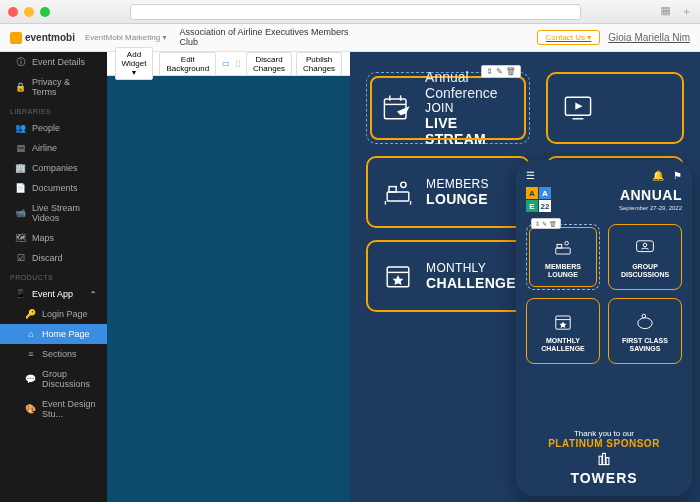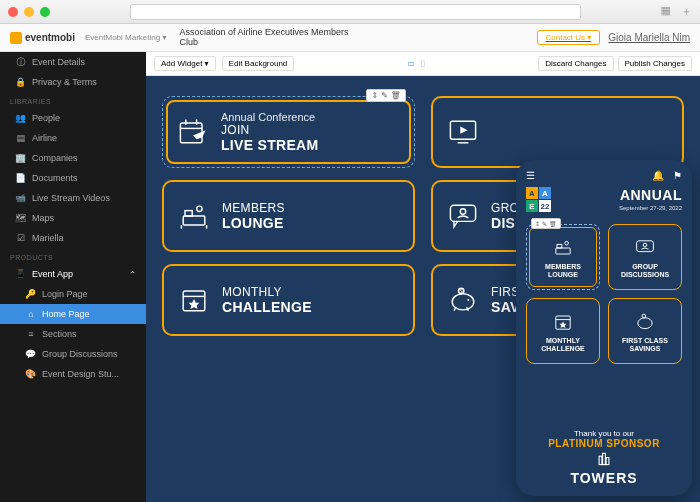--- a/index.html
+++ b/index.html
@@ -30,30 +30,30 @@
 .sidebar { width: 146px; background: #1a1a1a; color: #aaa; font-size: 9px; overflow: hidden; }
 .sidebar .section-label { padding: 6px 10px 3px; font-size: 7px; letter-spacing: 0.5px; color: #666; text-transform: uppercase; }
 .sidebar-item { padding: 5px 10px 5px 16px; display: flex; align-items: center; gap: 6px; cursor: pointer; }
 .sidebar-item.sub { padding-left: 26px; }
 .sidebar-item .si-icon { width: 10px; height: 10px; display: inline-flex; align-items: center; justify-content: center; font-size: 9px; }
 .sidebar-item.active { background: #3a8de0; color: #fff; }
 .sidebar-item.expanded { color: #fff; }
 .chev { margin-left: auto; font-size: 8px; }
 
 
-.editor { flex: 1; background: #14b8a6; display: flex; flex-direction: column; }
+.editor { flex: 1; background: #0c4a6e; display: flex; flex-direction: row; }
 .editor-toolbar { height: 24px; background: #fff; border-bottom: 1px solid #e2e2e2; display: flex; align-items: center; padding: 0 8px; gap: 6px; font-size: 8px; color: #666; }
 .et-btn { border: 1px solid #ddd; background: #fff; padding: 2px 6px; border-radius: 2px; font-size: 8px; }
 .et-right { margin-left: auto; display: flex; gap: 4px; }
 .canvas { flex: 1; background: #1e3a5f; padding: 20px 16px; display: grid; grid-template-columns: 1fr 1fr; grid-template-rows: repeat(3, 72px); gap: 12px 16px; }
 .tile { border: 2px solid #f7a500; border-radius: 10px; display: flex; align-items: center; gap: 10px; padding: 8px 12px; color: #fff; position: relative; }
 .tile.selected { border: 1px dashed #6fa8dc; }
 .tile.selected::before { content: ""; position: absolute; inset: 3px; border: 2px solid #f7a500; border-radius: 8px; pointer-events: none; }
 .tile-icon { width: 36px; height: 36px; flex-shrink: 0; }
-.tile-text .pre { font-size: 11px; opacity: 0.9; }
+.tile-text .pre { font-size: 14px; opacity: 0.9; }
 .tile-text .main-line { font-size: 12px; font-weight: 400; letter-spacing: 0.3px; }
 .tile-text .bold-line { font-size: 14px; font-weight: 800; letter-spacing: 0.3px; }
 .sel-handle { position: absolute; top: -8px; right: 8px; background: #fff; color: #666; font-size: 8px; padding: 1px 4px; border-radius: 2px; display: flex; gap: 3px; border: 1px solid #ccc; }
 
 
 .phone { position: absolute; right: 8px; top: 160px; width: 176px; height: 336px; background: #1e3a5f; border-radius: 18px; box-shadow: 0 6px 20px rgba(0,0,0,0.35); overflow: hidden; color: #fff; padding: 10px; display: flex; flex-direction: column; }
 .phone-top { display: flex; justify-content: space-between; align-items: center; font-size: 10px; margin-bottom: 6px; }
 .phone-top .tl-icon { color: #fff; }
 .phone-header { display: flex; gap: 6px; align-items: flex-start; margin-bottom: 8px; }
 .logo-block { display: grid; grid-template-columns: 12px 12px; grid-template-rows: 12px 12px; gap: 1px; }
@@ -141,21 +141,21 @@
     <div class="sidebar-item">
         <span class="si-icon">📹</span>
         <span>Live Stream Videos</span>
       </div>
     <div class="sidebar-item">
         <span class="si-icon">🗺</span>
         <span>Maps</span>
       </div>
     <div class="sidebar-item">
         <span class="si-icon">☑</span>
-        <span>Mariella</span>
+        <span>Discard</span>
       </div>
 
     <div class="section-label">PRODUCTS</div>
     <div class="sidebar-item expanded">
         <span class="si-icon">📱</span>
         <span>Event App</span>
         <span class="chev">⌃</span>
       </div>
     <div class="sidebar-item sub">
         <span class="si-icon">🔑</span>

